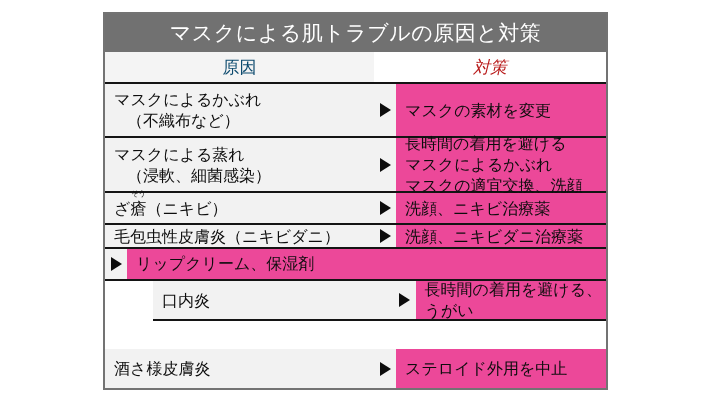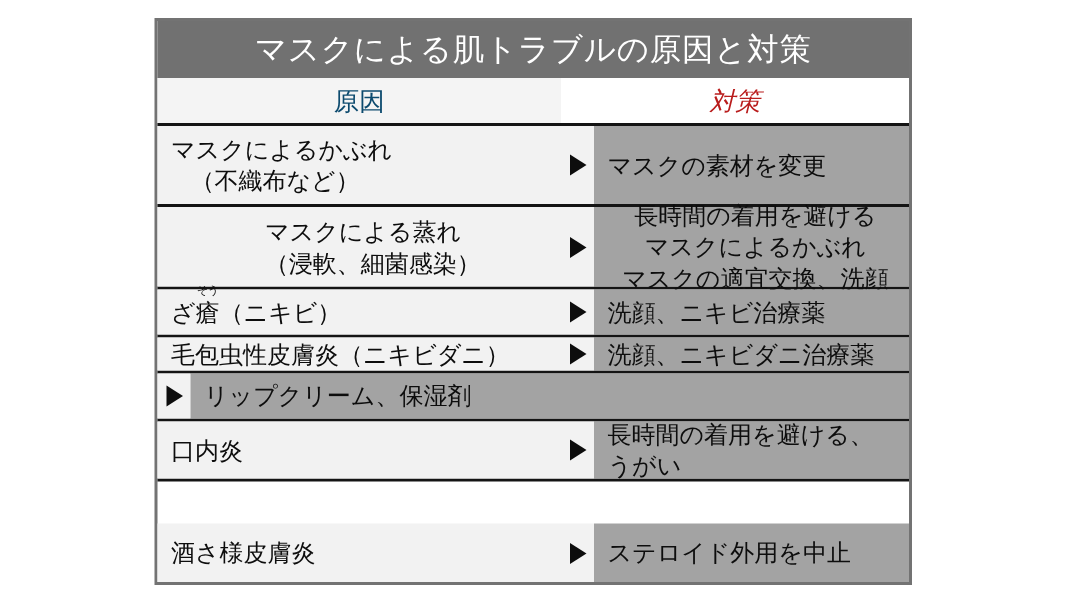--- a/index.html
+++ b/index.html
@@ -86,25 +86,25 @@
     display: flex;
     border-bottom: 2px solid #141414;
     box-sizing: border-box;
     min-height: 0;
   }
   .row:last-child {
     border-bottom: none;
     margin-top: 28px;
   }
   .row.r1 { flex: 61 0 0; }
-  .row.r2 { flex: 62 0 0; text-align: center; }
+  .row.r2 { flex: 62 0 0; }
   .row.r3 { flex: 35 0 0; }
   .row.r4 { flex: 25 0 0; }
   .row.r5 { flex: 35 0 0; }
-  .row.r6 { flex: 45 0 0; }
+  .row.r6 { flex: 45 0 0; margin-left: 48px; }
   .row.r7 { flex: 45 0 0; }
 
   .cell-cause {
     width: 269px;
     background: #f2f2f2;
     box-sizing: border-box;
     padding: 3px 4px 3px 9px;
     display: flex;
     flex-direction: column;
     justify-content: center;
@@ -125,21 +125,21 @@
   .arrow {
     display: block;
     width: 0;
     height: 0;
     border-left: 11px solid #0d0d0d;
     border-top: 7px solid transparent;
     border-bottom: 7px solid transparent;
   }
   .cell-measure {
     flex: 1 1 auto;
-    background: #a3a3a3;
+    background: #ec4899;
     box-sizing: border-box;
     padding: 3px 4px 3px 9px;
     display: flex;
     flex-direction: column;
     justify-content: center;
     font-size: 16px;
     color: #0d0d0d;
     line-height: 1.32;
     white-space: nowrap;
   }

